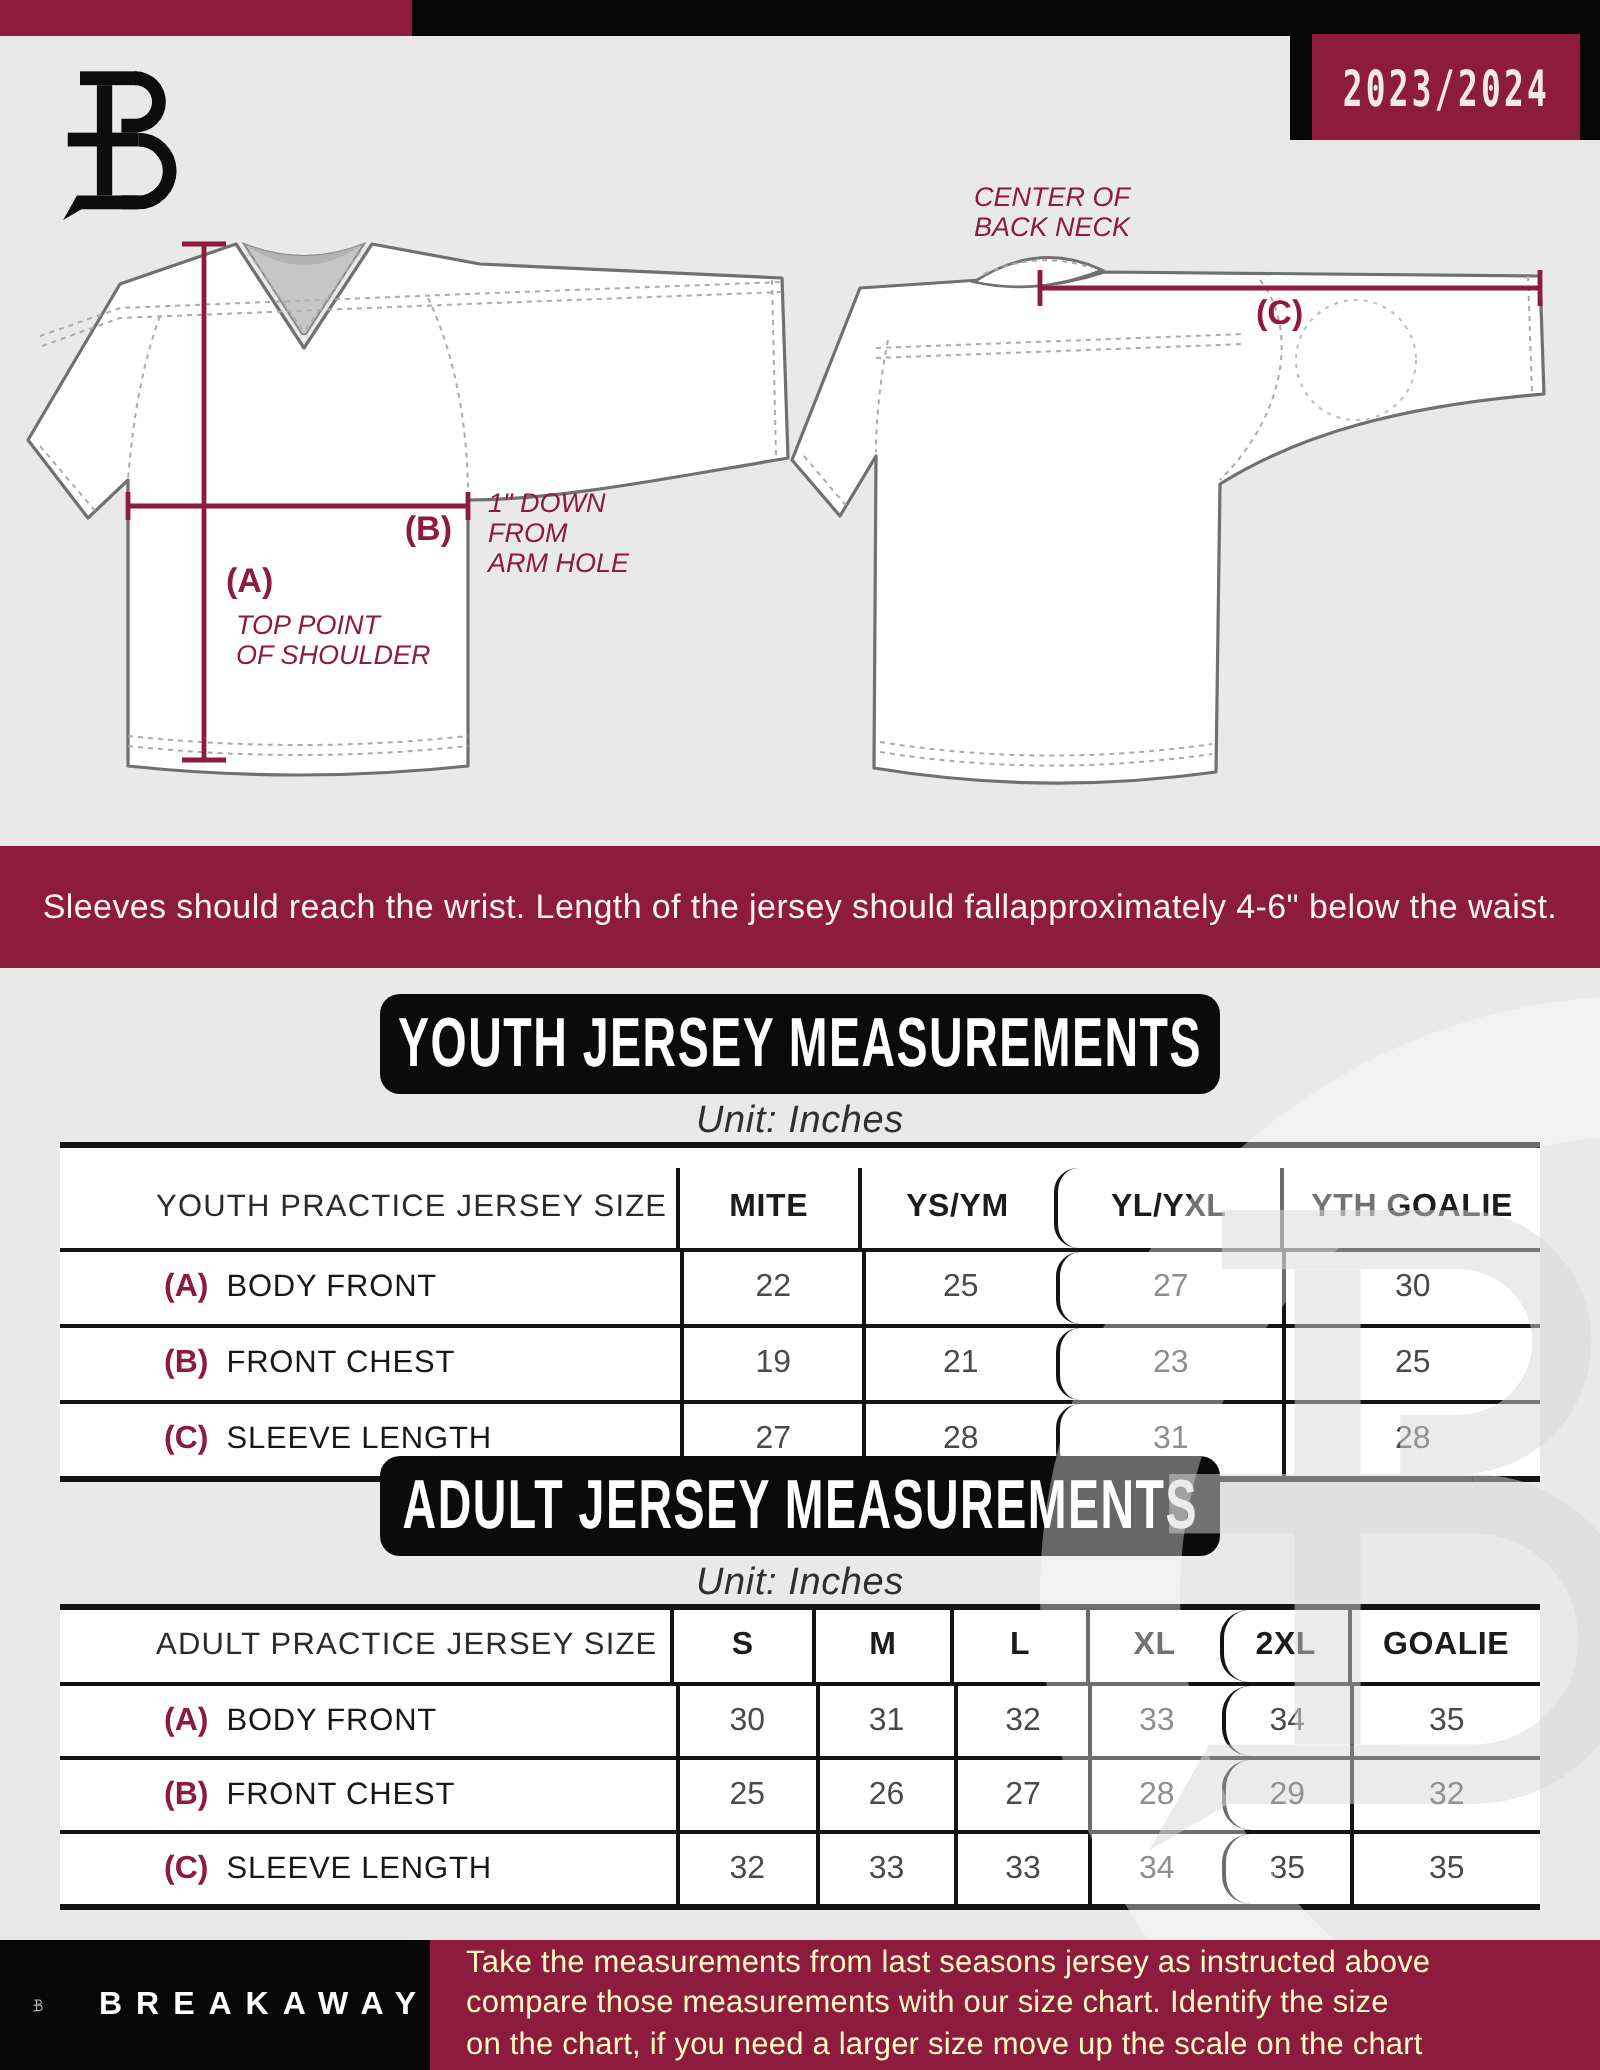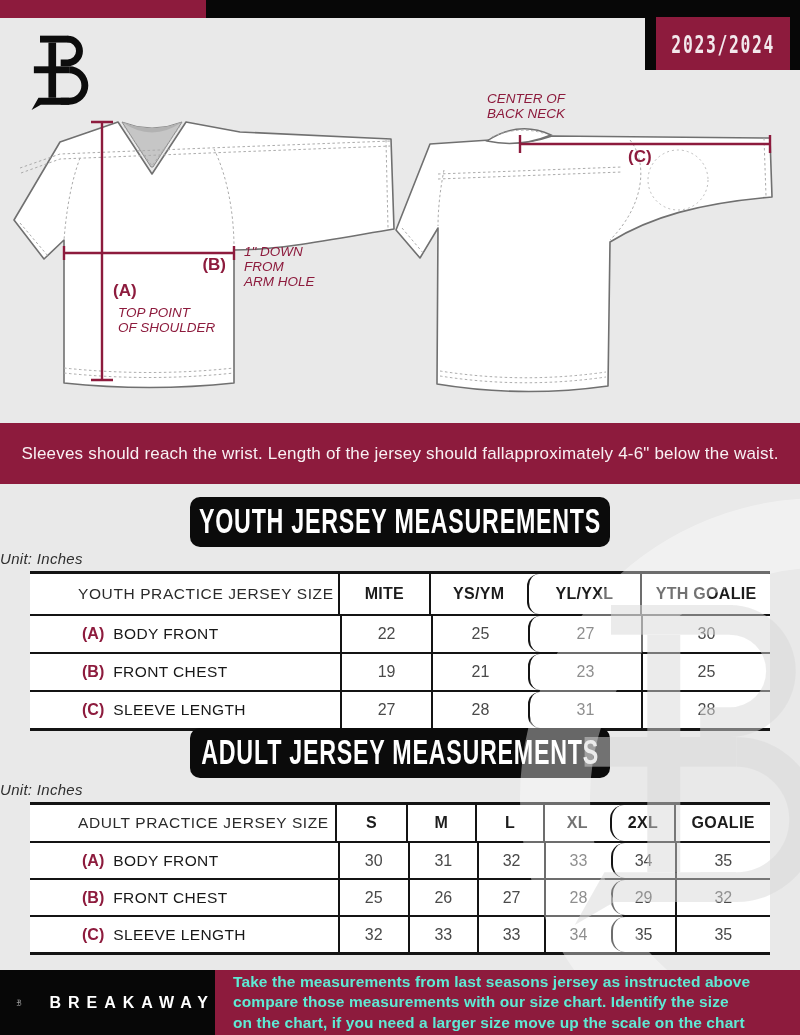--- a/index.html
+++ b/index.html
@@ -40,38 +40,38 @@
   
   .sec-box{
     position:absolute;left:190px;width:420px;height:50px;background:#0B0B0B;border-radius:10px;
     display:flex;align-items:center;justify-content:center;
   }
   .sec-box span{
     color:#fff;font-size:31px;font-weight:700;white-space:nowrap;
     transform:scale(.75,1.12);letter-spacing:1px;
   }
   .unit{
-    position:absolute;left:0;width:800px;text-align:left;
-    font-style:italic;font-size:15px;color:#2F2F2F;letter-spacing:.3px;
+    position:absolute;left:0;width:800px;text-align:center;
+    font-style:italic;font-size:19px;color:#2F2F2F;letter-spacing:.3px;
   }
   
   .sztable{position:absolute;left:30px;width:740px;background:#fff;
     border-top:3px solid #141414;border-bottom:3px solid #141414;}
   .tr{display:flex;border-bottom:2px solid #141414;}
   .tr:last-child{border-bottom:none;}
   .td{display:flex;align-items:center;justify-content:center;
     border-left:2px solid #141414;font-size:16px;color:#4A4A4A;}
   .td:first-child{border-left:none;justify-content:flex-start;}
   .thead .td{font-weight:700;color:#1C1C1C;letter-spacing:.3px;}
   .thead .td.lab{font-weight:400;color:#2B2B2B;font-size:15.5px;letter-spacing:.6px;}
   .td.lab{padding-left:48px;}
   .tr.data .td.lab{padding-left:52px;}
   .rkey{color:#8D1B3D;font-weight:700;font-size:16px;margin-right:9px;}
   .rlab{color:#181818;font-size:15.5px;letter-spacing:.4px;}
-  .youth .tr{height:36px;} .youth .tr.thead{height:40px;}
+  .youth .tr{height:36px;} .youth .tr.thead{height:40px;margin-top:10px;}
   .youth .td:nth-child(1){width:38%;} .youth .td:nth-child(2){width:13%;}
   .youth .td:nth-child(3){width:14%;} .youth .td:nth-child(4){width:16.3%;border-radius:12px;}
   .youth .td:nth-child(5){width:18.7%;}
   .adult .tr{height:35px;} .adult .tr.thead{height:36px;}
   .adult .td:nth-child(1){width:37.8%;text-align:center;} .adult .td:nth-child(2){width:10.1%;}
   .adult .td:nth-child(3){width:9.9%;}  .adult .td:nth-child(4){width:9.7%;}
   .adult .td:nth-child(5){width:9.5%;}  .adult .td:nth-child(6){width:9.2%;border-radius:14px;}
   .adult .td:nth-child(7){width:13.8%;}
   
   .wm-b{position:absolute;left:545px;top:555px;width:330px;height:430px;opacity:.5;pointer-events:none;z-index:5;}
@@ -79,21 +79,21 @@
     position:absolute;left:520px;top:498px;width:460px;height:460px;border-radius:50%;
     border:70px solid rgba(255,255,255,.38);pointer-events:none;z-index:5;
   }
   
   .footer{position:absolute;left:0;top:970px;width:800px;height:65px;z-index:6;}
   .f-black{position:absolute;left:0;top:0;width:215px;height:65px;background:#070707;
     display:flex;align-items:center;gap:27px;padding-left:16px;box-sizing:border-box;}
   .f-brand{color:#fff;font-size:16px;font-weight:700;letter-spacing:7px;}
   .f-maroon{position:absolute;left:215px;top:0;width:585px;height:65px;background:#8D1B3D;
     display:flex;flex-direction:column;justify-content:center;padding-left:18px;box-sizing:border-box;}
-  .f-maroon div{color:#5eead4;font-size:15.5px;line-height:20.5px;letter-spacing:.1px;font-weight:bold;}
+  .f-maroon div{color:#fef9c3;font-size:15.5px;line-height:20.5px;letter-spacing:.1px;}
 </style>
 </head>
 <body>
 
 <div class="page">
 
   <div class="maroon-strip"></div>
   <div class="black-strip"></div>
   <div class="black-block"></div>
 

